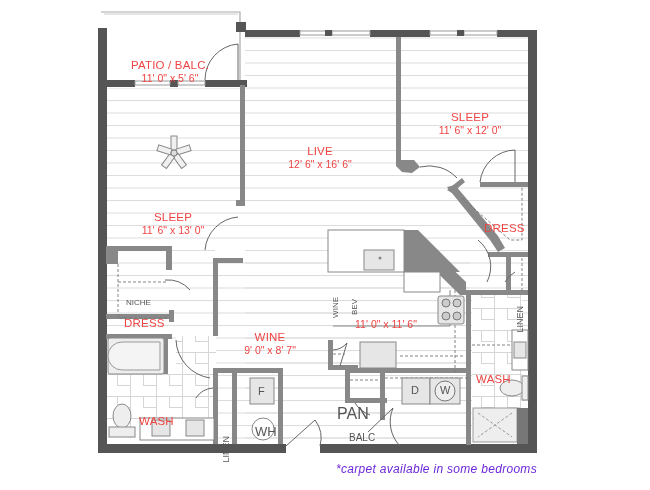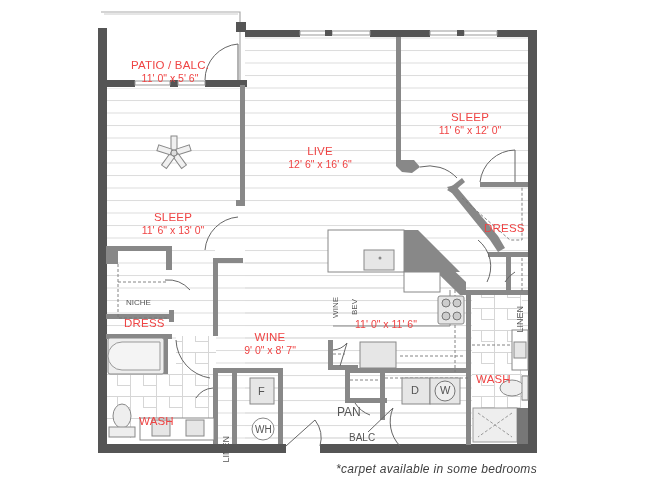--- a/index.html
+++ b/index.html
@@ -3,21 +3,21 @@
 <meta charset="utf-8">
 <style>
   html,body{margin:0;padding:0;background:#fff;}
   body{width:650px;height:490px;position:relative;overflow:hidden;font-family:"Liberation Sans",sans-serif;}
   #plan{position:absolute;left:0;top:0;width:650px;height:490px;}
   .room-label{position:absolute;text-align:center;color:#ef4444;font-family:"Liberation Sans",sans-serif;line-height:13px;white-space:nowrap;margin-top:25px;}
   .room-name{font-size:11.5px;letter-spacing:0.2px;}
   .room-dim{font-size:10.5px;}
   .small-label{position:absolute;color:#555;font-size:8px;font-family:"Liberation Sans",sans-serif;white-space:nowrap;margin-top:48px;}
   .vert{writing-mode:vertical-rl;transform:rotate(180deg);}
-  .footnote{position:absolute;left:336px;top:462px;font-size:12px;font-style:italic;color:#404040;font-family:"Liberation Sans",sans-serif;letter-spacing:0.3px;}
+  .footnote{position:absolute;left:336px;top:462px;font-size:12px;font-style:italic;color:#6d28d9;font-family:"Liberation Sans",sans-serif;letter-spacing:0.3px;}
   .badge{position:absolute;font-size:9px;color:#555;font-family:"Liberation Sans",sans-serif;text-align:center;}
 </style>
 </head>
 <body>
 
 <svg id="plan" viewBox="0 0 650 490" xmlns="http://www.w3.org/2000/svg">
   <defs>
     <pattern id="floorLines" width="10" height="12.5" patternUnits="userSpaceOnUse">
       <line x1="0" y1="0.5" x2="10" y2="0.5" stroke="#dcdcdc" stroke-width="1"></line>
     </pattern>
@@ -209,23 +209,23 @@
   <div class="room-dim">11' 0" x 11' 6"</div>
 </div>
 
 <div class="room-label room-name" style="left:124px;top:292px;">DRESS</div>
 <div class="room-label room-name" style="left:484px;top:197px;">DRESS</div>
 <div class="small-label" style="left:126px;top:250px;">NICHE</div>
 <div class="room-label room-name" style="left:139px;top:390px;">WASH</div>
 <div class="room-label room-name" style="left:476px;top:348px;">WASH</div>
 <div class="small-label vert" style="left:221px;top:388px;font-size:9px;">LINEN</div>
 <div class="small-label vert" style="left:515px;top:258px;font-size:9px;">LINEN</div>
-<div class="small-label" style="left:337px;top:357px;font-size:12px;">PAN</div>
+<div class="small-label" style="left:337px;top:357px;font-size:16px;">PAN</div>
 <div class="small-label" style="left:349px;top:384px;font-size:10px;">BALC</div>
 <div class="small-label vert" style="left:331px;top:249px;">WINE</div>
 <div class="small-label vert" style="left:350px;top:251px;">BEV</div>
 
 <div class="badge" style="left:258px;top:385px;font-size:11px;">F</div>
-<div class="badge" style="left:255px;top:424px;font-size:10px;">WH</div>
+<div class="badge" style="left:255px;top:424px;font-size:13px;">WH</div>
 <div class="badge" style="left:411px;top:384px;font-size:11px;">D</div>
 <div class="badge" style="left:440px;top:384px;font-size:11px;">W</div>
 
 <div class="footnote">*carpet available in some bedrooms</div>
 
 </body></html>

